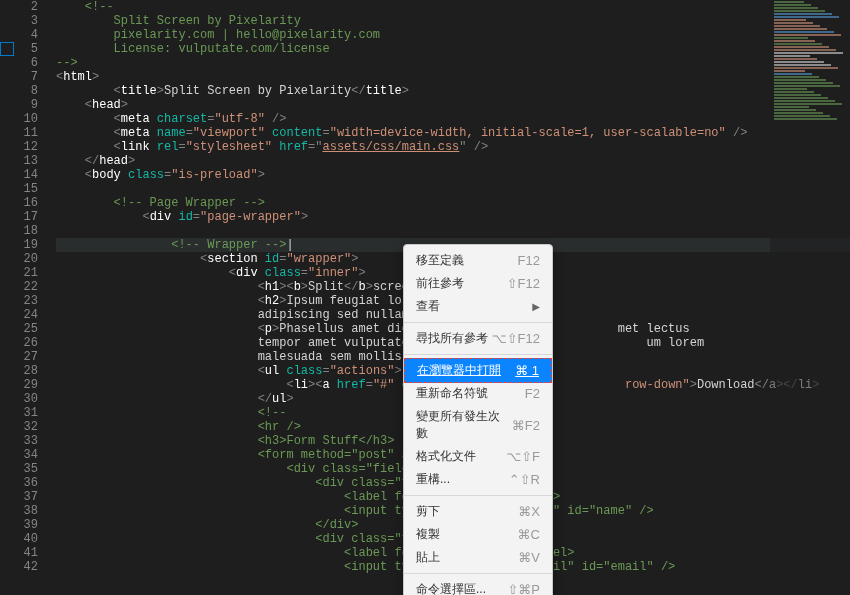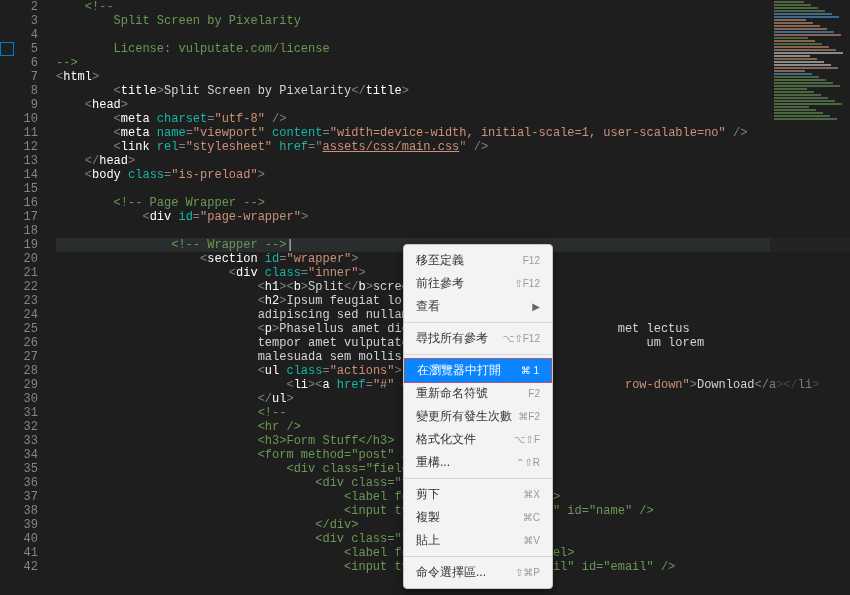--- a/index.html
+++ b/index.html
@@ -92,24 +92,25 @@
   justify-content: space-between;
   align-items: center;
   padding: 3px 12px;
   cursor: default;
 }
 .menu-item.selected {
   background: #0a84ff;
   color: #fff;
   border: 1px dashed #ff3b30;
   margin: -1px 0;
+  text-decoration: underline;
 }
 .menu-item .shortcut {
   color: #999;
-  font-size: 10px;
+  font-size: 13px;
 }
 .menu-item.selected .shortcut {
   color: #fff;
 }
 .menu-sep {
   height: 1px;
   background: #d8d8d8;
   margin: 4px 0;
 }
 .chevron {
@@ -160,21 +161,21 @@
       <div class="ln">37</div>
       <div class="ln">38</div>
       <div class="ln">39</div>
       <div class="ln">40</div>
       <div class="ln">41</div>
       <div class="ln">42</div>
     </div>
   <div class="code-area" id="code-area">
     <div class="code-line"><span class="c-punct">    </span><span class="c-comment">&lt;!--</span></div>
       <div class="code-line">    <span class="c-comment">    Split Screen by Pixelarity</span></div>
-      <div class="code-line" style="position: relative;">    <div class="left-marker" style="left: -56px;"></div></div>
+      <div class="code-line" style="position: relative;">    <span class="c-comment">    pixelarity.com | hello@pixelarity.com</span><div class="left-marker" style="left: -56px;"></div></div>
       <div class="code-line">    <span class="c-comment">    License: vulputate.com/license</span></div>
       <div class="code-line"><span class="c-comment">--&gt;</span></div>
       <div class="code-line"><span class="c-punct">&lt;</span><span class="c-tag">html</span><span class="c-punct">&gt;</span></div>
       <div class="code-line">        <span class="c-punct">&lt;</span><span class="c-tag">title</span><span class="c-punct">&gt;</span><span class="c-text">Split Screen by Pixelarity</span><span class="c-punct">&lt;/</span><span class="c-tag">title</span><span class="c-punct">&gt;</span></div>
       <div class="code-line">    <span class="c-punct">&lt;</span><span class="c-tag">head</span><span class="c-punct">&gt;</span></div>
       <div class="code-line">        <span class="c-punct">&lt;</span><span class="c-tag">meta</span><span class="c-text"> </span><span class="c-attr">charset</span><span class="c-punct">=</span><span class="c-string">"utf-8"</span><span class="c-text"> </span><span class="c-punct">/&gt;</span></div>
       <div class="code-line">        <span class="c-punct">&lt;</span><span class="c-tag">meta</span><span class="c-text"> </span><span class="c-attr">name</span><span class="c-punct">=</span><span class="c-string">"viewport"</span><span class="c-text"> </span><span class="c-attr">content</span><span class="c-punct">=</span><span class="c-string">"width=device-width, initial-scale=1, user-scalable=no"</span><span class="c-text"> </span><span class="c-punct">/&gt;</span></div>
       <div class="code-line">        <span class="c-punct">&lt;</span><span class="c-tag">link</span><span class="c-text"> </span><span class="c-attr">rel</span><span class="c-punct">=</span><span class="c-string">"stylesheet"</span><span class="c-text"> </span><span class="c-attr">href</span><span class="c-punct">="</span><span class="c-link">assets/css/main.css</span><span class="c-punct">" /&gt;</span></div>
       <div class="code-line">    <span class="c-punct">&lt;/</span><span class="c-tag">head</span><span class="c-punct">&gt;</span></div>
       <div class="code-line">    <span class="c-punct">&lt;</span><span class="c-tag">body</span><span class="c-text"> </span><span class="c-attr">class</span><span class="c-punct">=</span><span class="c-string">"is-preload"</span><span class="c-punct">&gt;</span></div>

